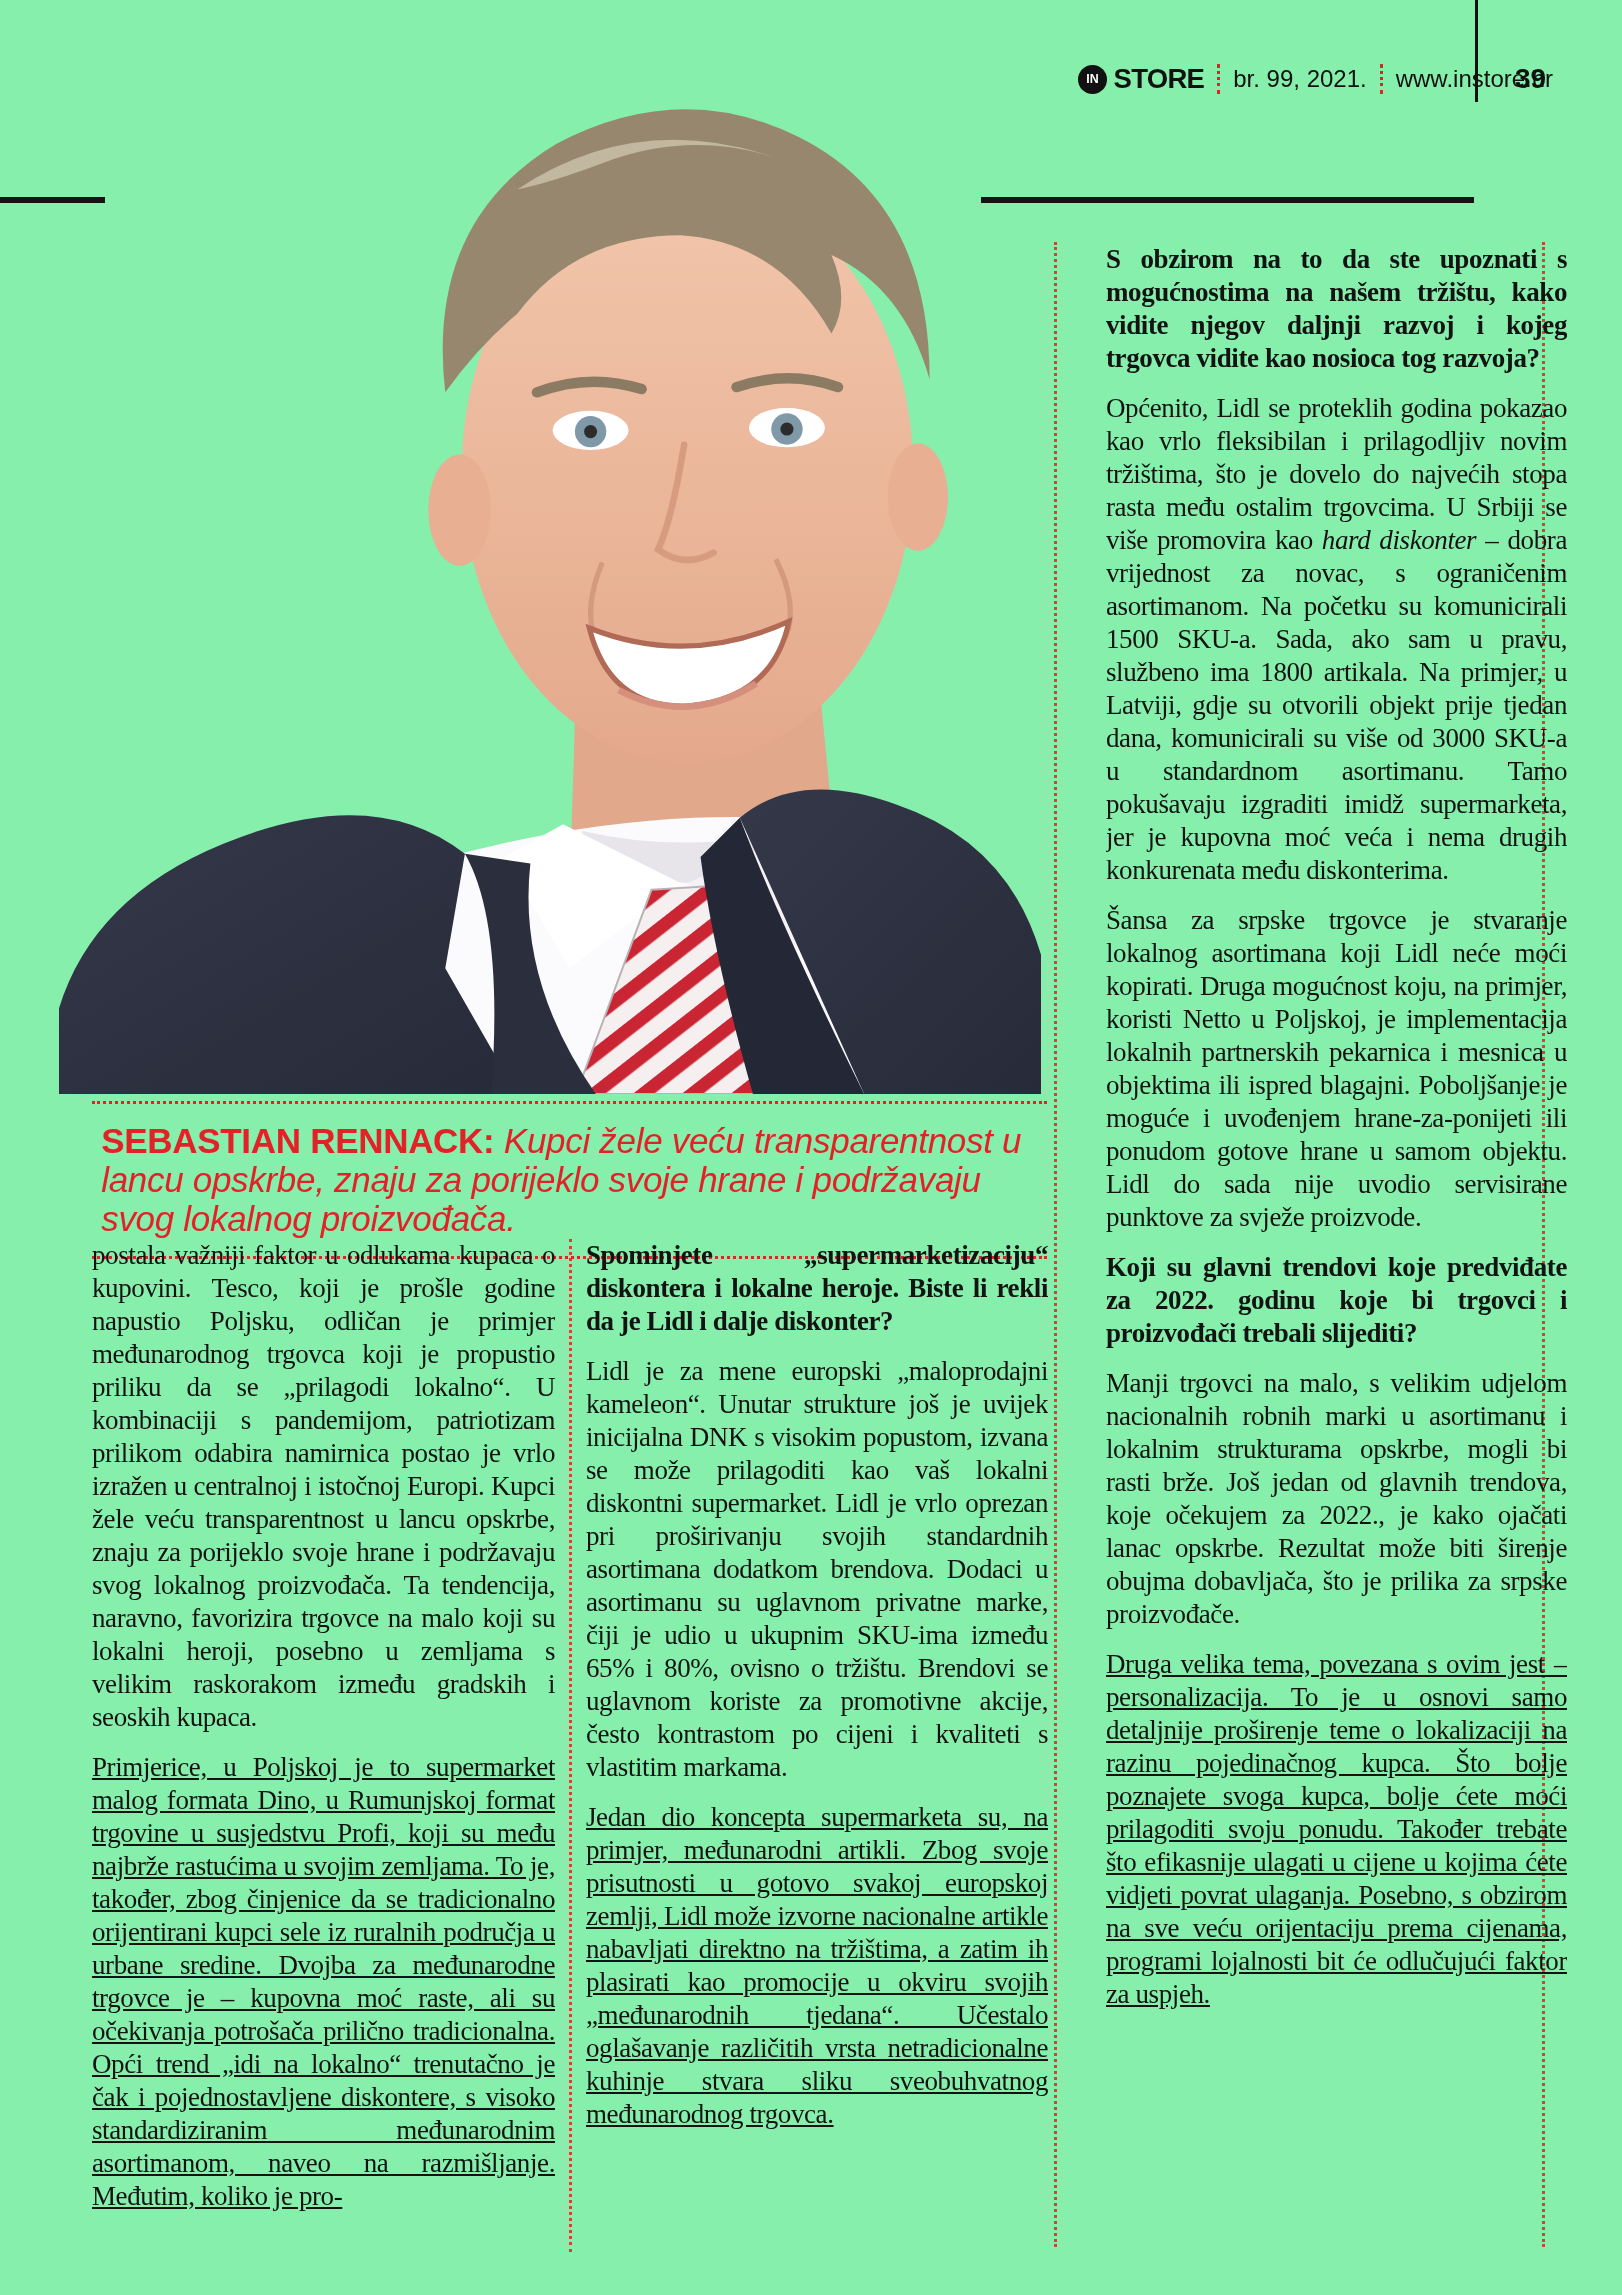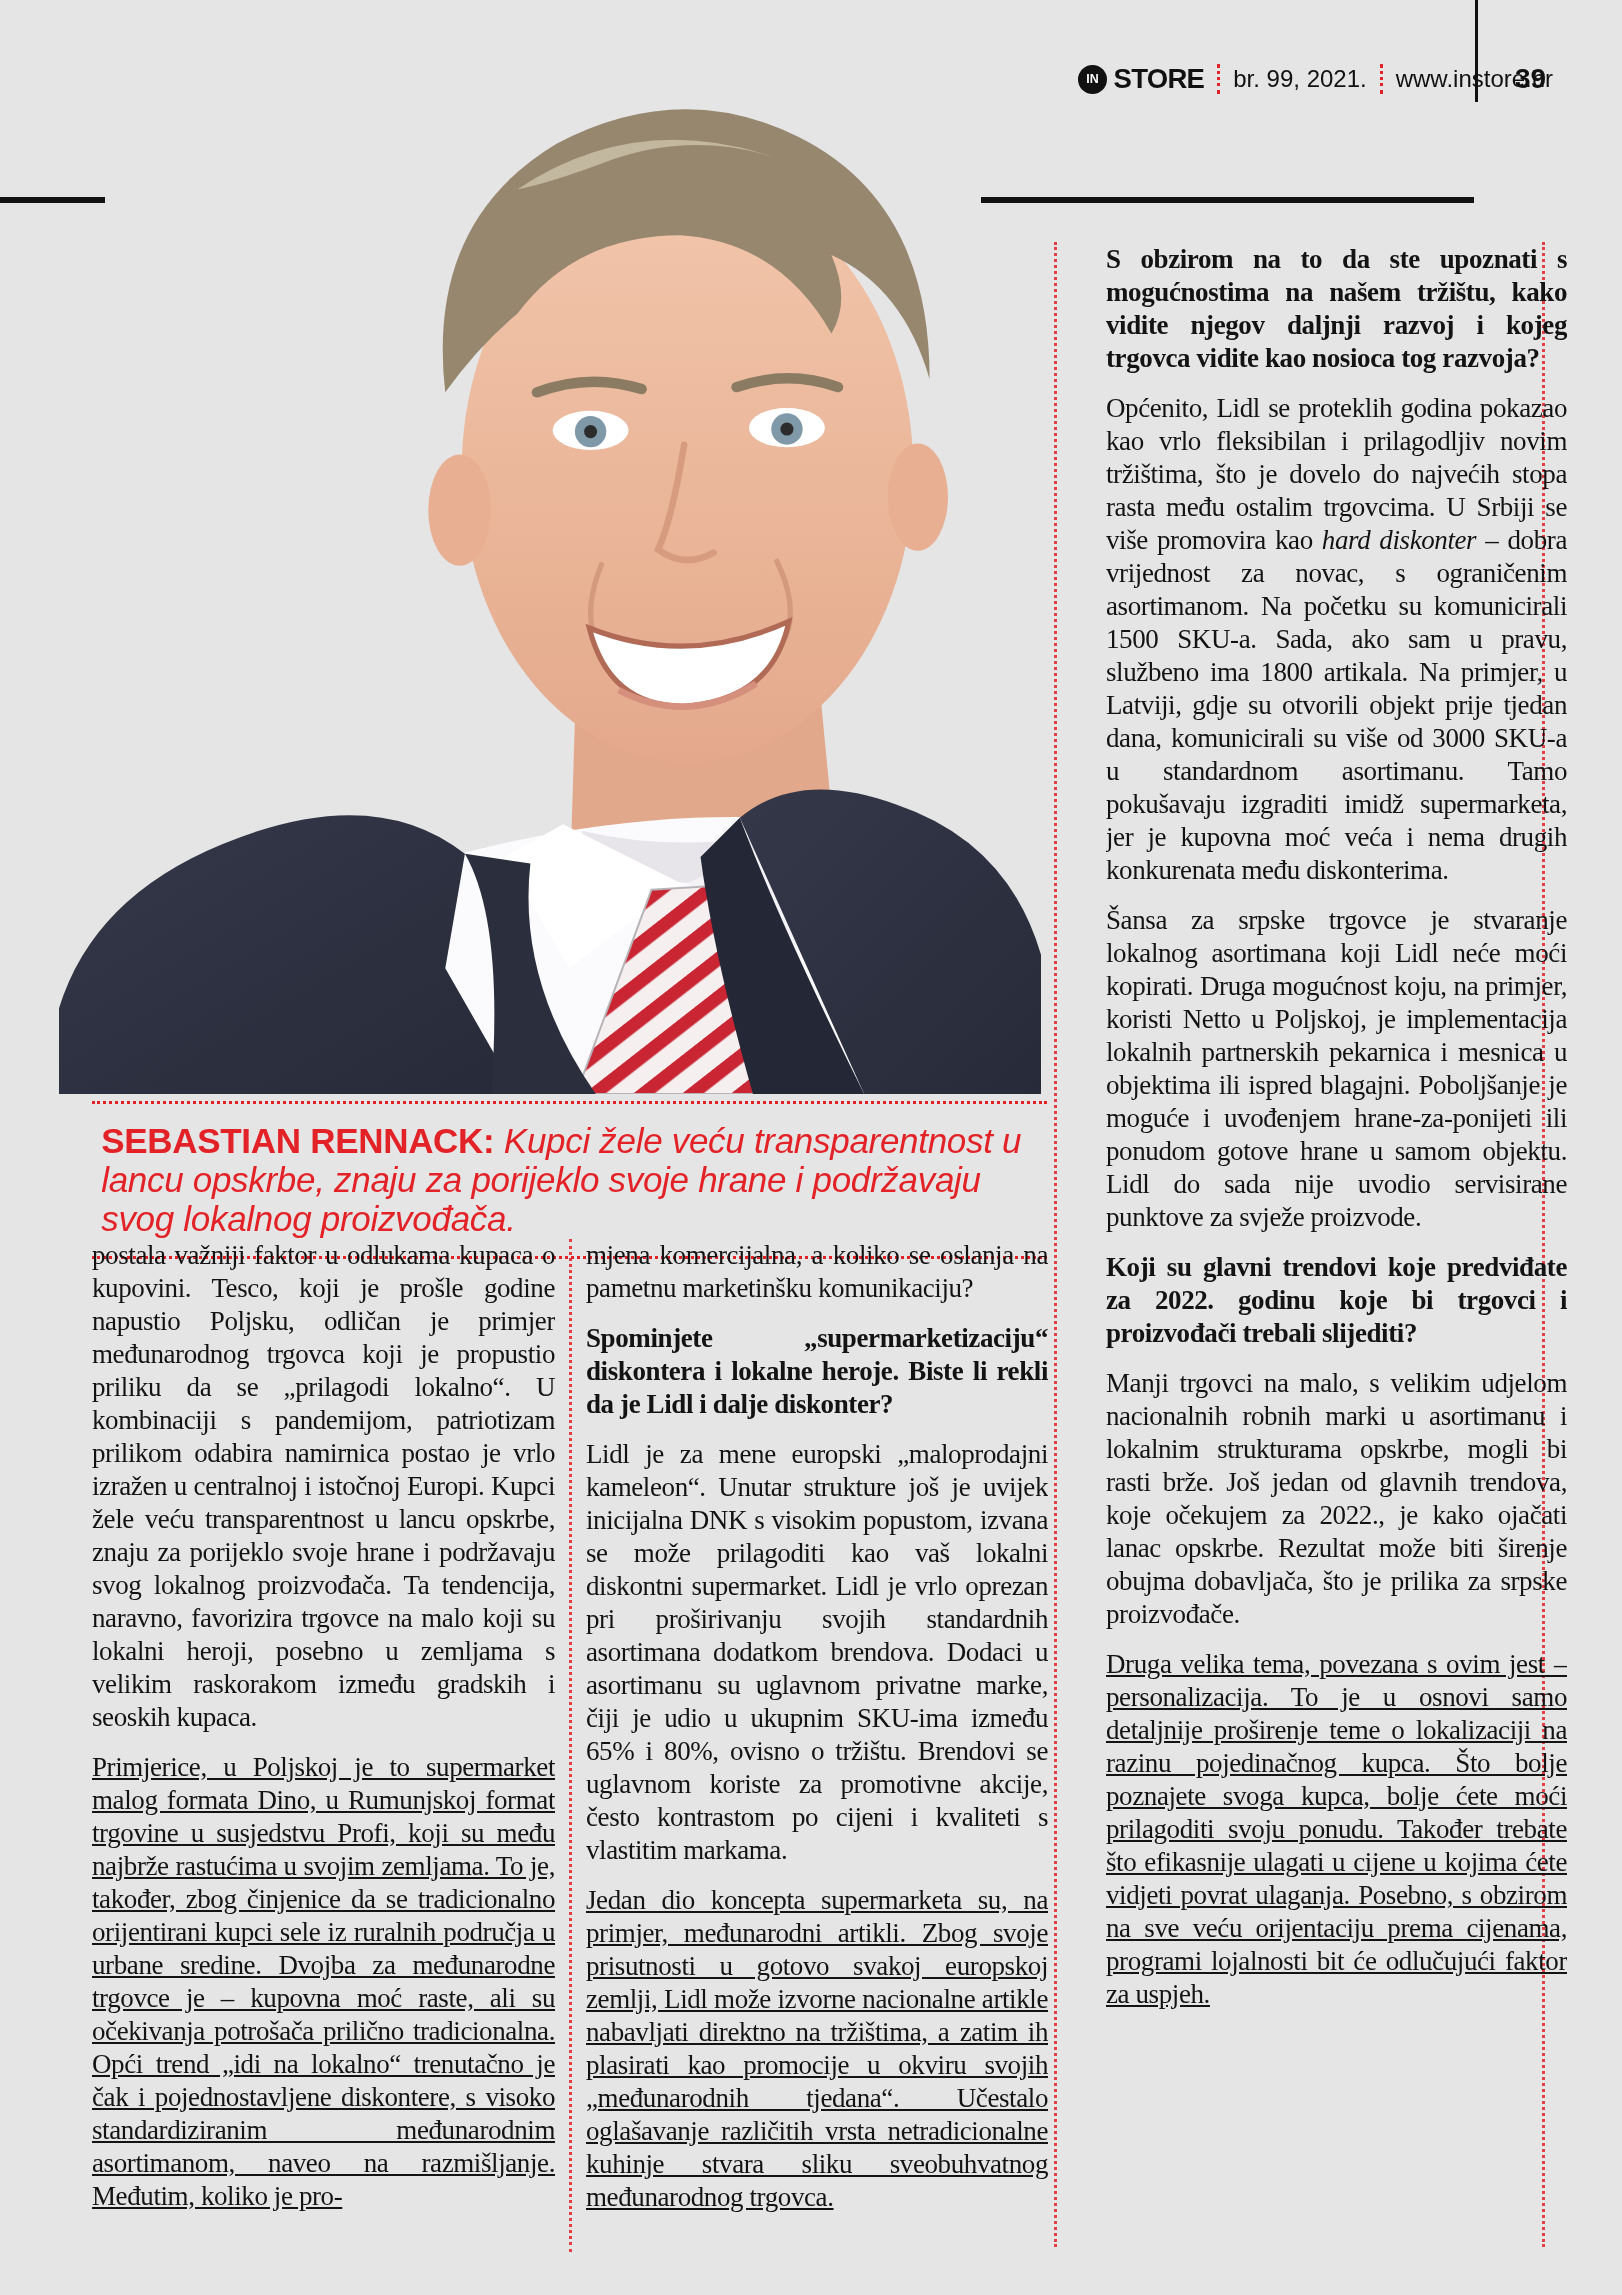--- a/index.html
+++ b/index.html
@@ -1,17 +1,17 @@
 <!DOCTYPE html>
 <html style="font-size:10.5px"><head>
 <meta charset="utf-8">
 <style>
   html,body{margin:0;padding:0;background:#ffffff;}
   #page{
-    position:relative;width:1623px;height:2295px;background:#e5e5e5;overflow:hidden;
+    position:relative;width:1623px;height:2295px;background:#86efac;overflow:hidden;
     font-family:"Liberation Serif", serif;color:#131313;
   }
   
   .header{position:absolute;left:1078px;top:63px;display:flex;align-items:center;gap:13px;
     font-family:"Liberation Sans", sans-serif;font-size:24px;color:#111;}
   .logo-wrap{display:flex;align-items:center;gap:6.5px;}
   .logo-circle{width:29px;height:29px;border-radius:50%;background:#111;color:#fff;
     display:flex;align-items:center;justify-content:center;font-weight:700;font-size:12.4px;letter-spacing:0;}
   .brand{font-weight:700;letter-spacing:-0.7px;font-size:27.5px;}
   .red-dotsep{width:0;height:30px;border-left:3.3px dotted #e32227;}
@@ -142,21 +142,20 @@
   <div class="vdots vdots-1"></div>
   <div class="vdots vdots-2"></div>
   <div class="vdots vdots-3"></div>
 
   <div class="col col-left">
     <p>postala važniji faktor u odlukama kupaca o kupovini. Tesco, koji je prošle godine napustio Poljsku, odličan je primjer međunarodnog trgovca koji je propustio priliku da se „prilagodi lokalno“. U kombinaciji s pandemijom, patriotizam prilikom odabira namirnica postao je vrlo izražen u centralnoj i istočnoj Europi. Kupci žele veću transparentnost u lancu opskrbe, znaju za porijeklo svoje hrane i podržavaju svog lokalnog proizvođača. Ta tendencija, naravno, favorizira trgovce na malo koji su lokalni heroji, posebno u zemljama s velikim raskorakom između gradskih i seoskih kupaca.</p>
     <p>Primjerice, u Poljskoj je to supermarket malog formata Dino, u Rumunjskoj format trgovine u susjedstvu Profi, koji su među najbrže rastućima u svojim zemljama. To je, također, zbog činjenice da se tradicionalno orijentirani kupci sele iz ruralnih područja u urbane sredine. Dvojba za međunarodne trgovce je – kupovna moć raste, ali su očekivanja potrošača prilično tradicionalna. Opći trend „idi na lokalno“ trenutačno je čak i pojednostavljene diskontere, s visoko standardiziranim međunarodnim asortimanom, naveo na razmišljanje. Međutim, koliko je pro-</p>
   </div>
 
   <div class="col col-mid">
-    <p>mjena komercijalna, a koliko se oslanja na pametnu marketinšku komunikaciju?</p>
     <p class="question">Spominjete „supermarketizaciju“ diskontera i lokalne heroje. Biste li rekli da je Lidl i dalje diskonter?</p>
     <p>Lidl je za mene europski „maloprodajni kameleon“. Unutar strukture još je uvijek inicijalna DNK s visokim popustom, izvana se može prilagoditi kao vaš lokalni diskontni supermarket. Lidl je vrlo oprezan pri proširivanju svojih standardnih asortimana dodatkom brendova. Dodaci u asortimanu su uglavnom privatne marke, čiji je udio u ukupnim SKU-ima između 65% i 80%, ovisno o tržištu. Brendovi se uglavnom koriste za promotivne akcije, često kontrastom po cijeni i kvaliteti s vlastitim markama.</p>
     <p>Jedan dio koncepta supermarketa su, na primjer, međunarodni artikli. Zbog svoje prisutnosti u gotovo svakoj europskoj zemlji, Lidl može izvorne nacionalne artikle nabavljati direktno na tržištima, a zatim ih plasirati kao promocije u okviru svojih „međunarodnih tjedana“. Učestalo oglašavanje različitih vrsta netradicionalne kuhinje stvara sliku sveobuhvatnog međunarodnog trgovca.</p>
   </div>
 
   <div class="col col-right">
     <p class="question">S obzirom na to da ste upoznati s mogućnostima na našem tržištu, kako vidite njegov daljnji razvoj i kojeg trgovca vidite kao nosioca tog razvoja?</p>
     <p><span>Općenito, Lidl se proteklih godina pokazao kao vrlo fleksibilan i prilagodljiv novim tržištima, što je dovelo do najvećih stopa rasta među ostalim trgovcima. U Srbiji se više promovira kao </span><em>hard diskonter</em><span> – dobra vrijednost za novac, s ograničenim asortimanom. Na početku su komunicirali 1500 SKU-a. Sada, ako sam u pravu, službeno ima 1800 artikala. Na primjer, u Latviji, gdje su otvorili objekt prije tjedan dana, komunicirali su više od 3000 SKU-a u standardnom asortimanu. Tamo pokušavaju izgraditi imidž supermarketa, jer je kupovna moć veća i nema drugih konkurenata među diskonterima.</span></p>
     <p>Šansa za srpske trgovce je stvaranje lokalnog asortimana koji Lidl neće moći kopirati. Druga mogućnost koju, na primjer, koristi Netto u Poljskoj, je implementacija lokalnih partnerskih pekarnica i mesnica u objektima ili ispred blagajni. Poboljšanje je moguće i uvođenjem hrane-za-ponijeti ili ponudom gotove hrane u samom objektu. Lidl do sada nije uvodio servisirane punktove za svježe proizvode.</p>
     <p class="question">Koji su glavni trendovi koje predviđate za 2022. godinu koje bi trgovci i proizvođači trebali slijediti?</p>

